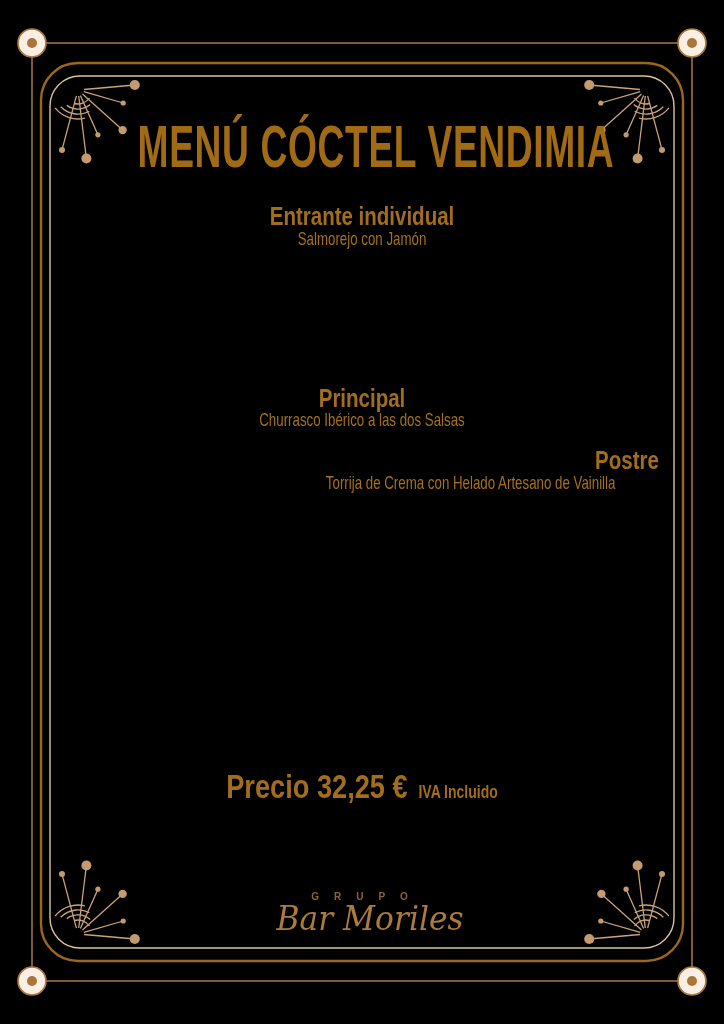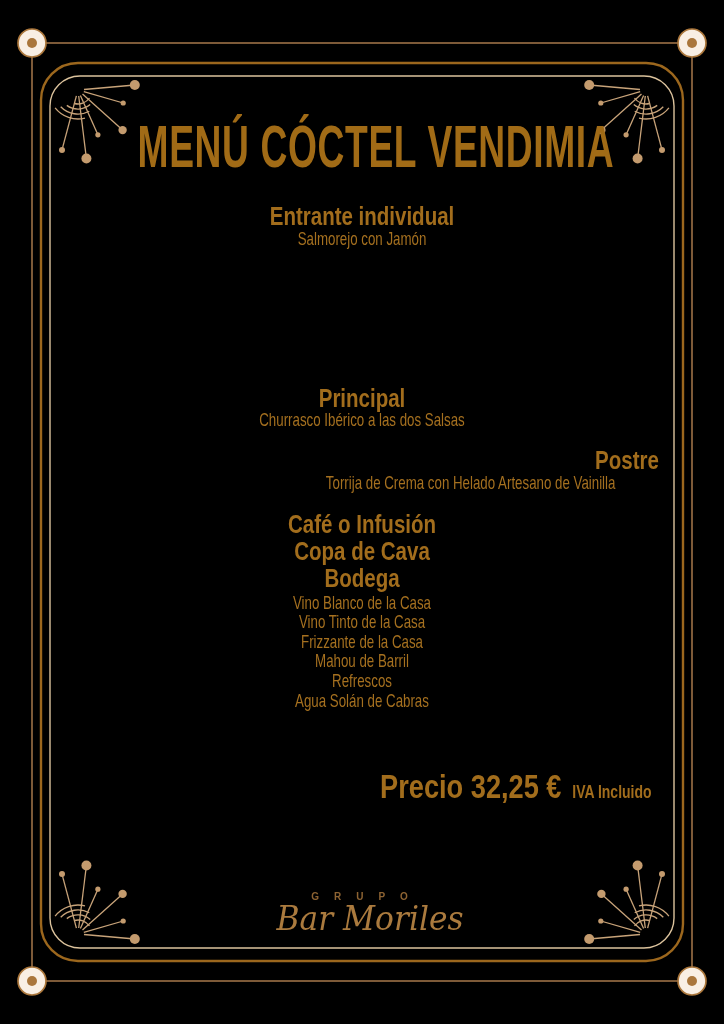--- a/index.html
+++ b/index.html
@@ -85,21 +85,21 @@
     color: #aa7a3e;
     transform: scaleX(0.92);
     transform-origin: 50% 50%;
   }
   .pos-title    { top: 119px; }
   .pos-sec1     { top: 204px; }
   .pos-sec2     { top: 266px; }
   .pos-sec3     { top: 386px; text-align: center; }
   .pos-sec4     { top: 448px; text-align: right; }
   .pos-sec5     { top: 511px; }
-  .pos-price    { top: 768px; text-align: right; }
+  .pos-price    { top: 768px; }
   .pos-validity { top: 836px; }
   .pos-group    { top: 891px; }
   .pos-script   { top: 896px; margin-left: 16px; }
 </style>
 </head>
 <body>
 
 <div class="page">
 
   <svg class="frame" viewBox="0 0 724 1024" xmlns="http://www.w3.org/2000/svg">
@@ -165,31 +165,20 @@
     <div class="line-block pos-sec3 sec-3">
       <div class="t-head">Principal</div>
       <div class="t-item">Churrasco Ibérico a las dos Salsas</div>
     </div>
 
     <div class="line-block pos-sec4 sec-4">
       <div class="t-head">Postre</div>
       <div class="t-item">Torrija de Crema con Helado Artesano de Vainilla</div>
     </div>
 
-    <div class="line-block pos-sec5 sec-5">
-      <div class="t-head">Café o Infusión</div>
-      <div class="t-head">Copa de Cava</div>
-      <div class="t-head">Bodega</div>
-      <div class="t-item">Vino Blanco de la Casa</div>
-      <div class="t-item">Vino Tinto de la Casa</div>
-      <div class="t-item">Frizzante de la Casa</div>
-      <div class="t-item">Mahou de Barril</div>
-      <div class="t-item">Refrescos</div>
-      <div class="t-item">Agua Solán de Cabras</div>
-    </div>
 
     <div class="line-block pos-price">
       <div class="price-line">
         <span class="price-main">Precio 32,25 €</span>
         <span class="price-note">IVA Incluido</span>
       </div>
     </div>
 
 
     <div class="line-block pos-group">

